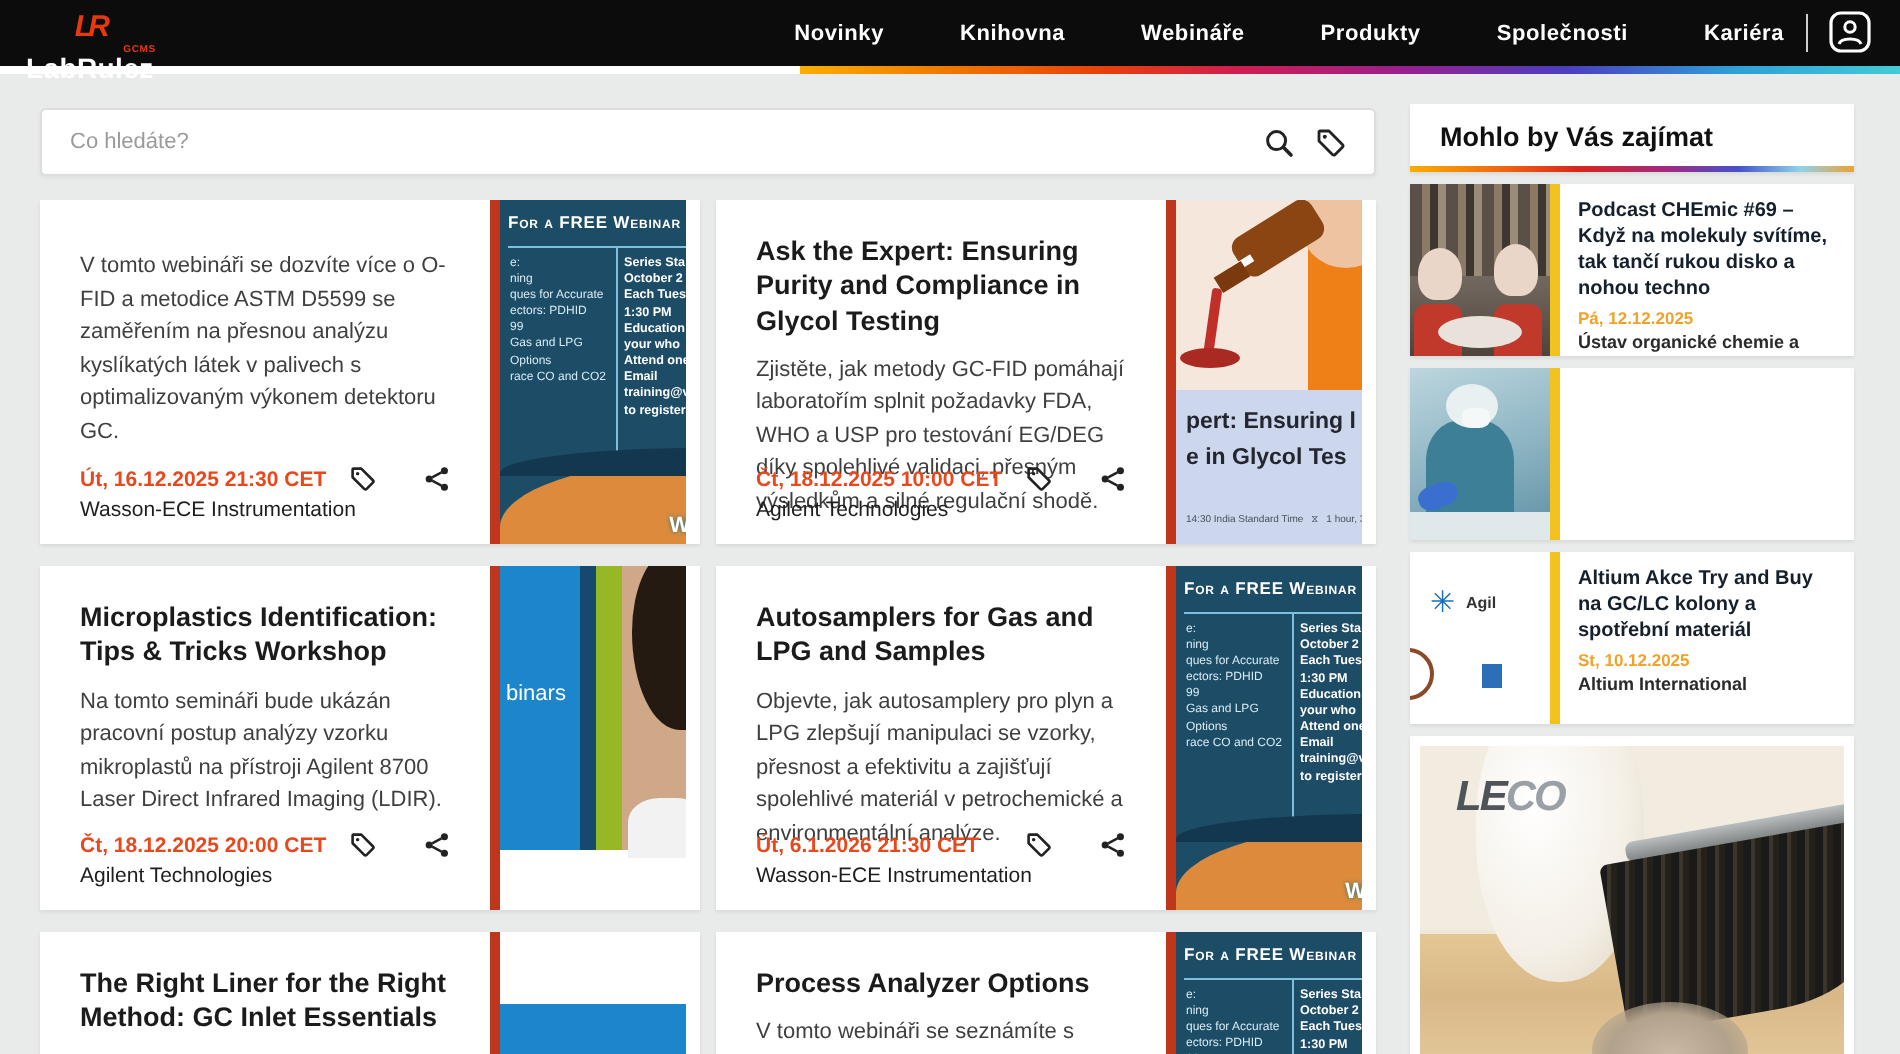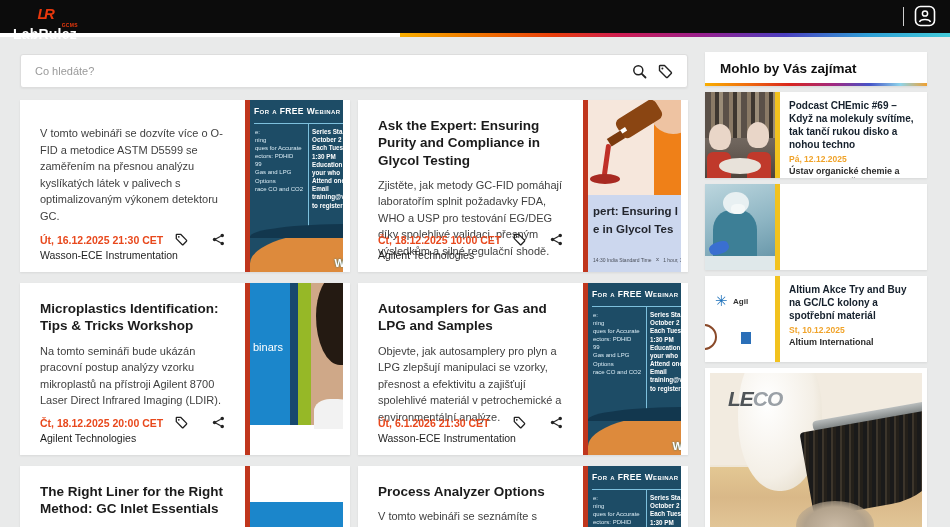--- a/index.html
+++ b/index.html
@@ -138,20 +138,28 @@
 </head>
 <body>
 
 <div class="page">
 
   <header>
     <div class="logo">
       <span class="logo-mark">LR</span>
       <span class="logo-text"><span>Lab</span><span>Rulez</span><span class="logo-badge">GCMS</span></span>
     </div>
+    <nav>
+      <span class="nav-item">Novinky</span>
+      <span class="nav-item">Knihovna</span>
+      <span class="nav-item">Webináře</span>
+      <span class="nav-item">Produkty</span>
+      <span class="nav-item">Společnosti</span>
+      <span class="nav-item">Kariéra</span>
+    </nav>
     <div class="nav-divider"></div>
     <button class="user-btn">
       <span>
         <svg width="22" height="22" viewBox="0 0 22 22">
             <rect x="1.5" y="1.5" width="19" height="19" rx="5" fill="none" stroke="#fff" stroke-width="1.6"></rect>
             <circle cx="11" cy="8.5" r="2.6" fill="none" stroke="#fff" stroke-width="1.5"></circle>
             <path d="M5.5 17 c1-3.4 10-3.4 11 0" fill="none" stroke="#fff" stroke-width="1.5"></path>
           </svg>
       </span>
     </button>

